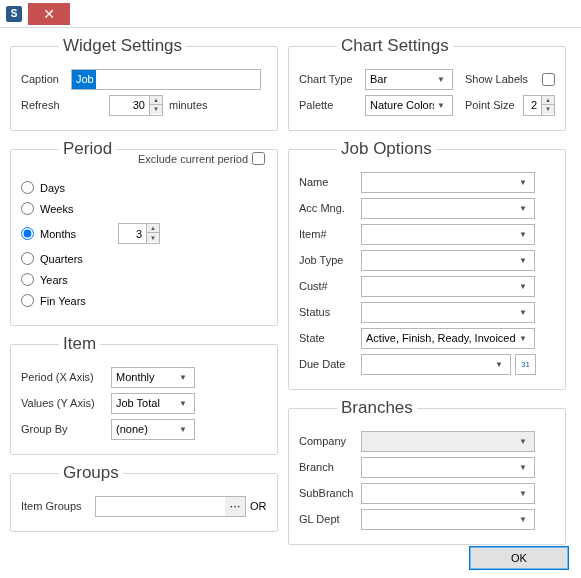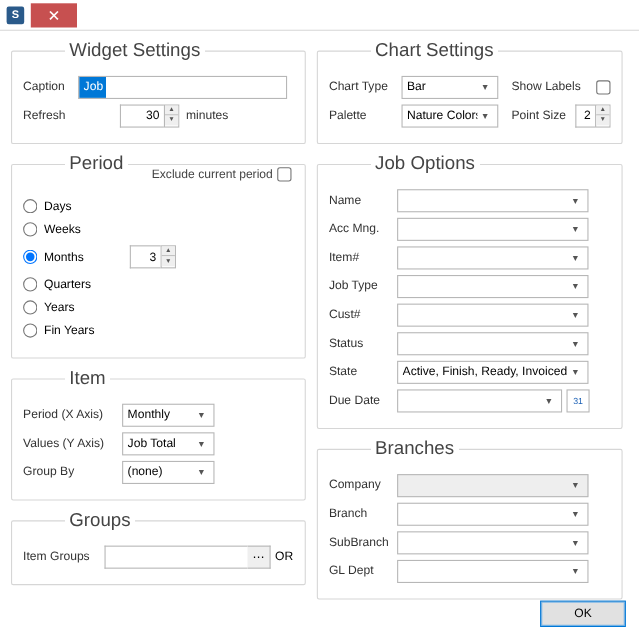--- a/index.html
+++ b/index.html
@@ -50,21 +50,21 @@
 .combo-150 { width: 150px; }
 .combo-disabled { background: #eee; color: #888; }
 
 .cal-btn { width: 21px; height: 21px; border: 1px solid #b7b7b7; margin-left: 4px; display: inline-flex; align-items: center; justify-content: center; background: #fff; cursor: pointer; font-size: 9px; color: #3a6; position: relative; }
 .cal-btn::before { content: "31"; color: #1a5fb4; font-size: 8px; }
 
 .ellipsis-btn { width: 21px; height: 21px; border: 1px solid #b7b7b7; border-left: none; display: inline-flex; align-items: center; justify-content: center; background: #efefef; cursor: pointer; }
 .or-lbl { margin-left: 4px; }
 
 .footer { position: absolute; bottom: 8px; right: 12px; display: flex; gap: 6px; }
-.btn { width: 78px; height: 24px; border: 1px solid #707070; background: #e1e1e1; display: flex; align-items: center; justify-content: center; cursor: pointer; }
+.btn { width: 100px; height: 24px; border: 1px solid #707070; background: #e1e1e1; display: flex; align-items: center; justify-content: center; cursor: pointer; }
 .btn-default { border: 1px solid #0078d7; box-shadow: inset 0 0 0 1px #7eb7e6; }
 .gap4 { gap: 8px; }
 .excl-jobs { justify-content: flex-end; margin-top: 6px; }
 </style>
 </head>
 <body>
 
 <div class="titlebar">
   <span class="icon">S</span>
   <div class="close">✕</div>

